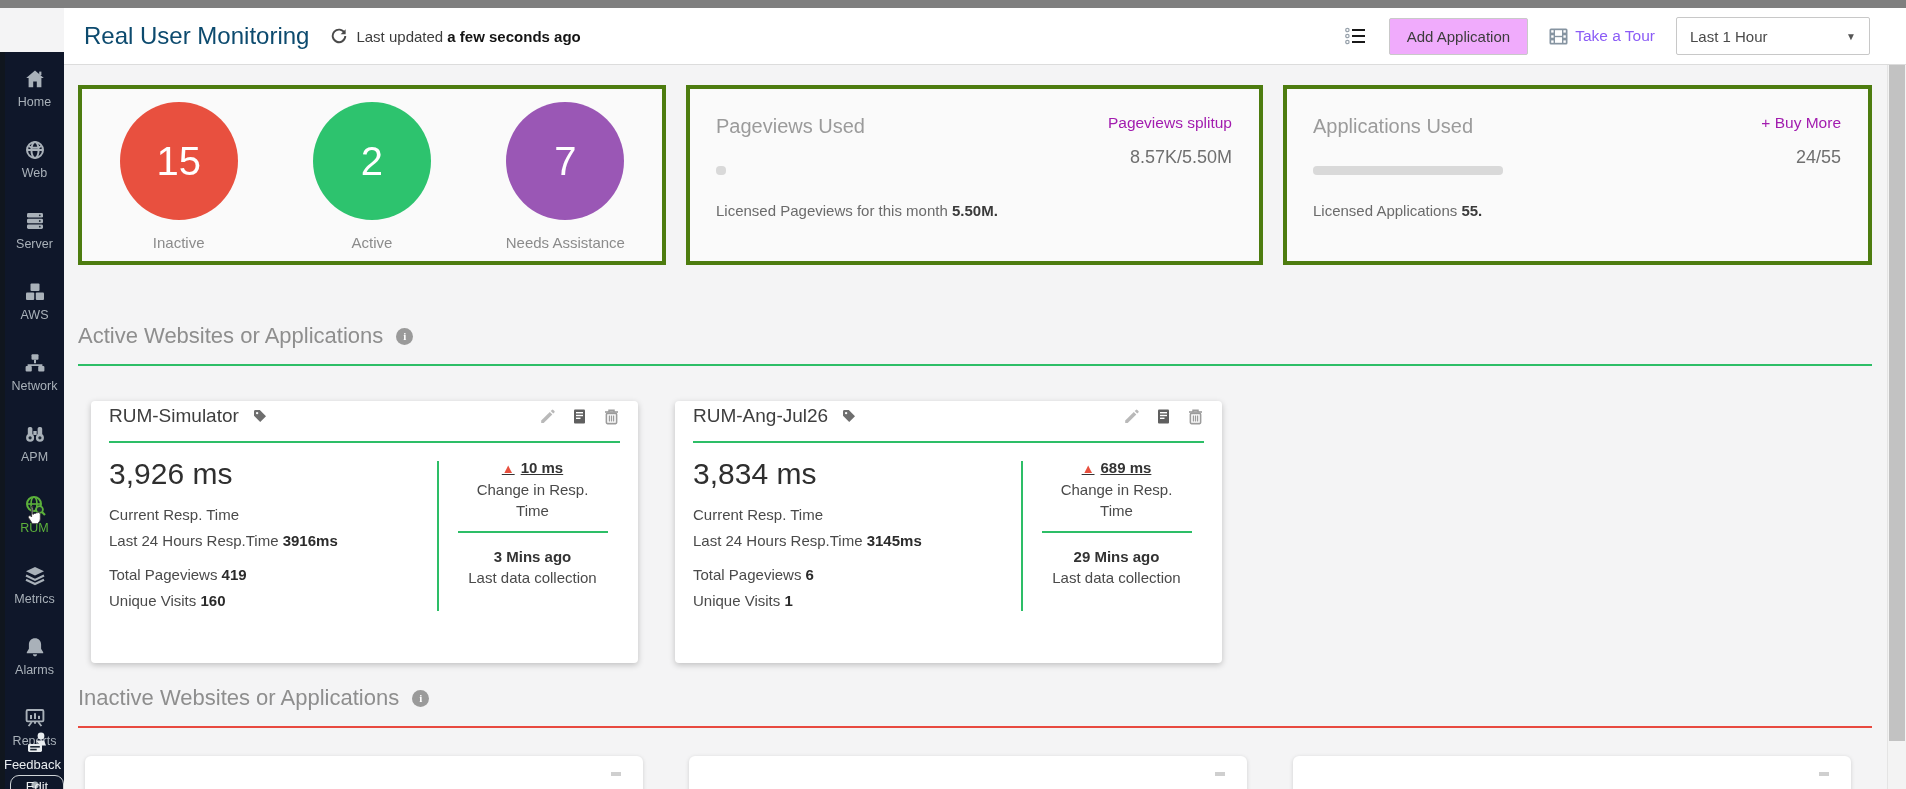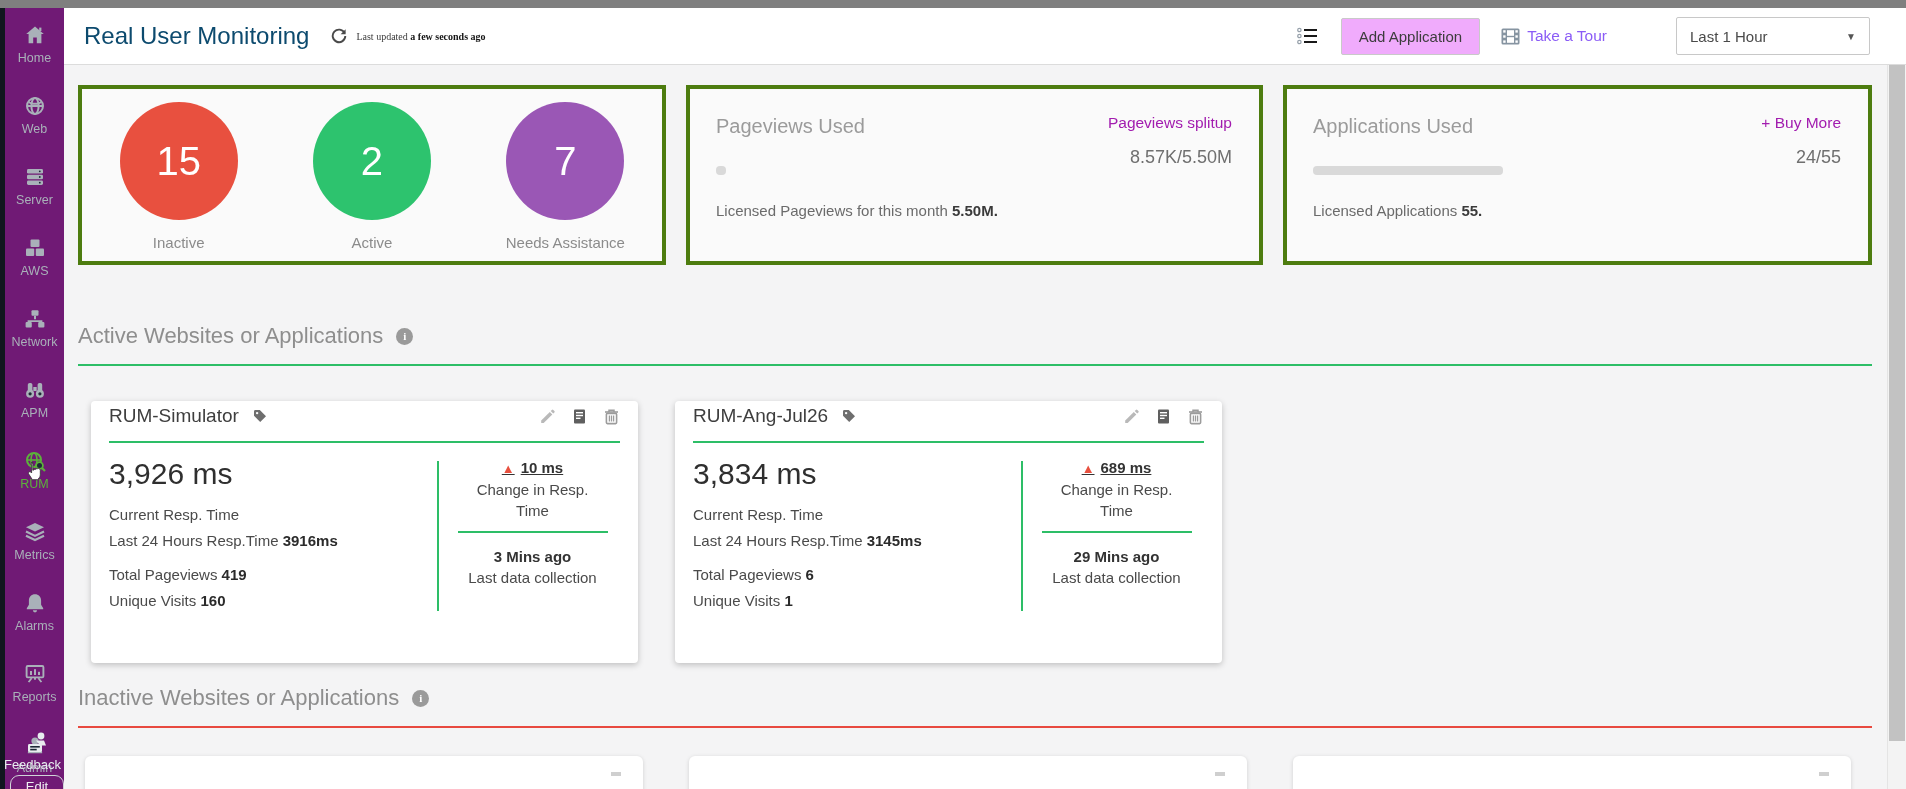--- a/index.html
+++ b/index.html
@@ -1,47 +1,47 @@
 <!DOCTYPE html>
 <html><head>
 <meta charset="utf-8">
 <style>
   * { margin:0; padding:0; box-sizing:border-box; }
   html,body { width:1906px; height:789px; overflow:hidden; font-family:"Liberation Sans", sans-serif; background:#f4f4f5; }
   .top-strip { height:8px; background:#7f7f7f; }
   .app { display:flex; height:781px; }
 
   
-  .sidebar { width:64px; flex-shrink:0; background:#701a75; border-left:5px solid #10161e; position:relative; overflow:hidden; }
+  .sidebar { width:64px; flex-shrink:0; background:#0f172a; border-left:5px solid #10161e; position:relative; overflow:hidden;margin-top:44px; }
   .side-item { height:71px; display:flex; flex-direction:column; align-items:center; justify-content:center; gap:5px; color:#a9b1b9; font-size:12.5px; position:relative; }
   .side-item:first-child { margin-top:1px; }
   .side-item svg { width:22px; height:22px; fill:currentColor; }
   .side-item .lbl { white-space:nowrap; }
   .side-item.active { color:#5cb13b; }
   .cursor-hand { position:absolute; left:18px; top:26px; width:20px; height:22px; }
   .feedback { position:absolute; left:0; width:64px; bottom:-9px; display:flex; flex-direction:column; align-items:center; color:#fff; z-index:3; }
   .feedback svg { width:27px; height:25px; fill:#e8ecef; }
   .fb-label { font-size:13px; margin-top:1px; width:64px; overflow:hidden; text-align:center; text-indent:-9px; white-space:nowrap; color:#e8ecef; }
   .edit-btn { margin-top:3px; border:1px solid #cfd4d8; border-radius:9px; padding:3px 15px; font-size:13px; color:#eef1f3; background:transparent; }
 
   
   .main { flex:1; display:flex; flex-direction:column; position:relative; min-width:0; background:#f4f4f5; }
   .header { height:57px; background:#fff; border-bottom:1px solid #dcdcdc; display:flex; align-items:center; padding:0 36px 0 20px; flex-shrink:0; }
   .page-title { font-size:24px; color:#0c4a6e; font-weight:400; margin-right:22px; }
   .refresh-btn { border:none; background:none; color:#4a4a4a; margin-right:9px; display:flex; }
   .refresh-btn svg { width:16px; height:16px; }
-  .last-updated { font-size:10px; color:#3c3c3c;font-family:Liberation Serif, serif; }
+  .last-updated { font-size:15px; color:#3c3c3c; }
   .last-updated b { color:#141414; }
   .spacer { flex:1; }
   .list-toggle { border:none; background:none; color:#97a1ab; margin-right:24px; display:flex; }
   .list-toggle svg { width:20px; height:18px; }
   .add-app-btn { border:1px solid #c9c9c9; background:#f0abfc; padding:9px 17px; font-size:15px; color:#3c3c3c; border-radius:2px; }
   .tour { display:flex; align-items:center; gap:7px; color:#8b5cf6; font-size:15.5px; margin:0 21px; text-decoration:none; }
   .tour svg { width:19px; height:17px; fill:#8694a1; }
-  .range-select { width:194px; height:38px; border:1px solid #c8c8c8; background:#fff; padding:0 13px; font-size:15px; color:#4a4a4a; display:flex; justify-content:space-between; align-items:center; border-radius:2px;margin-left:48px; }
+  .range-select { width:194px; height:38px; border:1px solid #c8c8c8; background:#fff; padding:0 13px; font-size:15px; color:#4a4a4a; display:flex; justify-content:space-between; align-items:center; border-radius:2px; }
   .caret { font-size:10px; color:#555; }
 
   .content { flex:1; padding:20px 34px 0 14px; overflow:hidden; }
 
   
   .summary-row { display:flex; gap:20px; height:180px; }
   .sum-card { background:#fafafa; border:4px solid #4d7c0f; }
   .status-card { width:588px; display:flex; }
   .status-col { flex:1; display:flex; flex-direction:column; align-items:center; }
   .circle { width:118px; height:118px; border-radius:50%; color:#fff; font-size:40px; display:flex; align-items:center; justify-content:center; margin-top:13px; }

